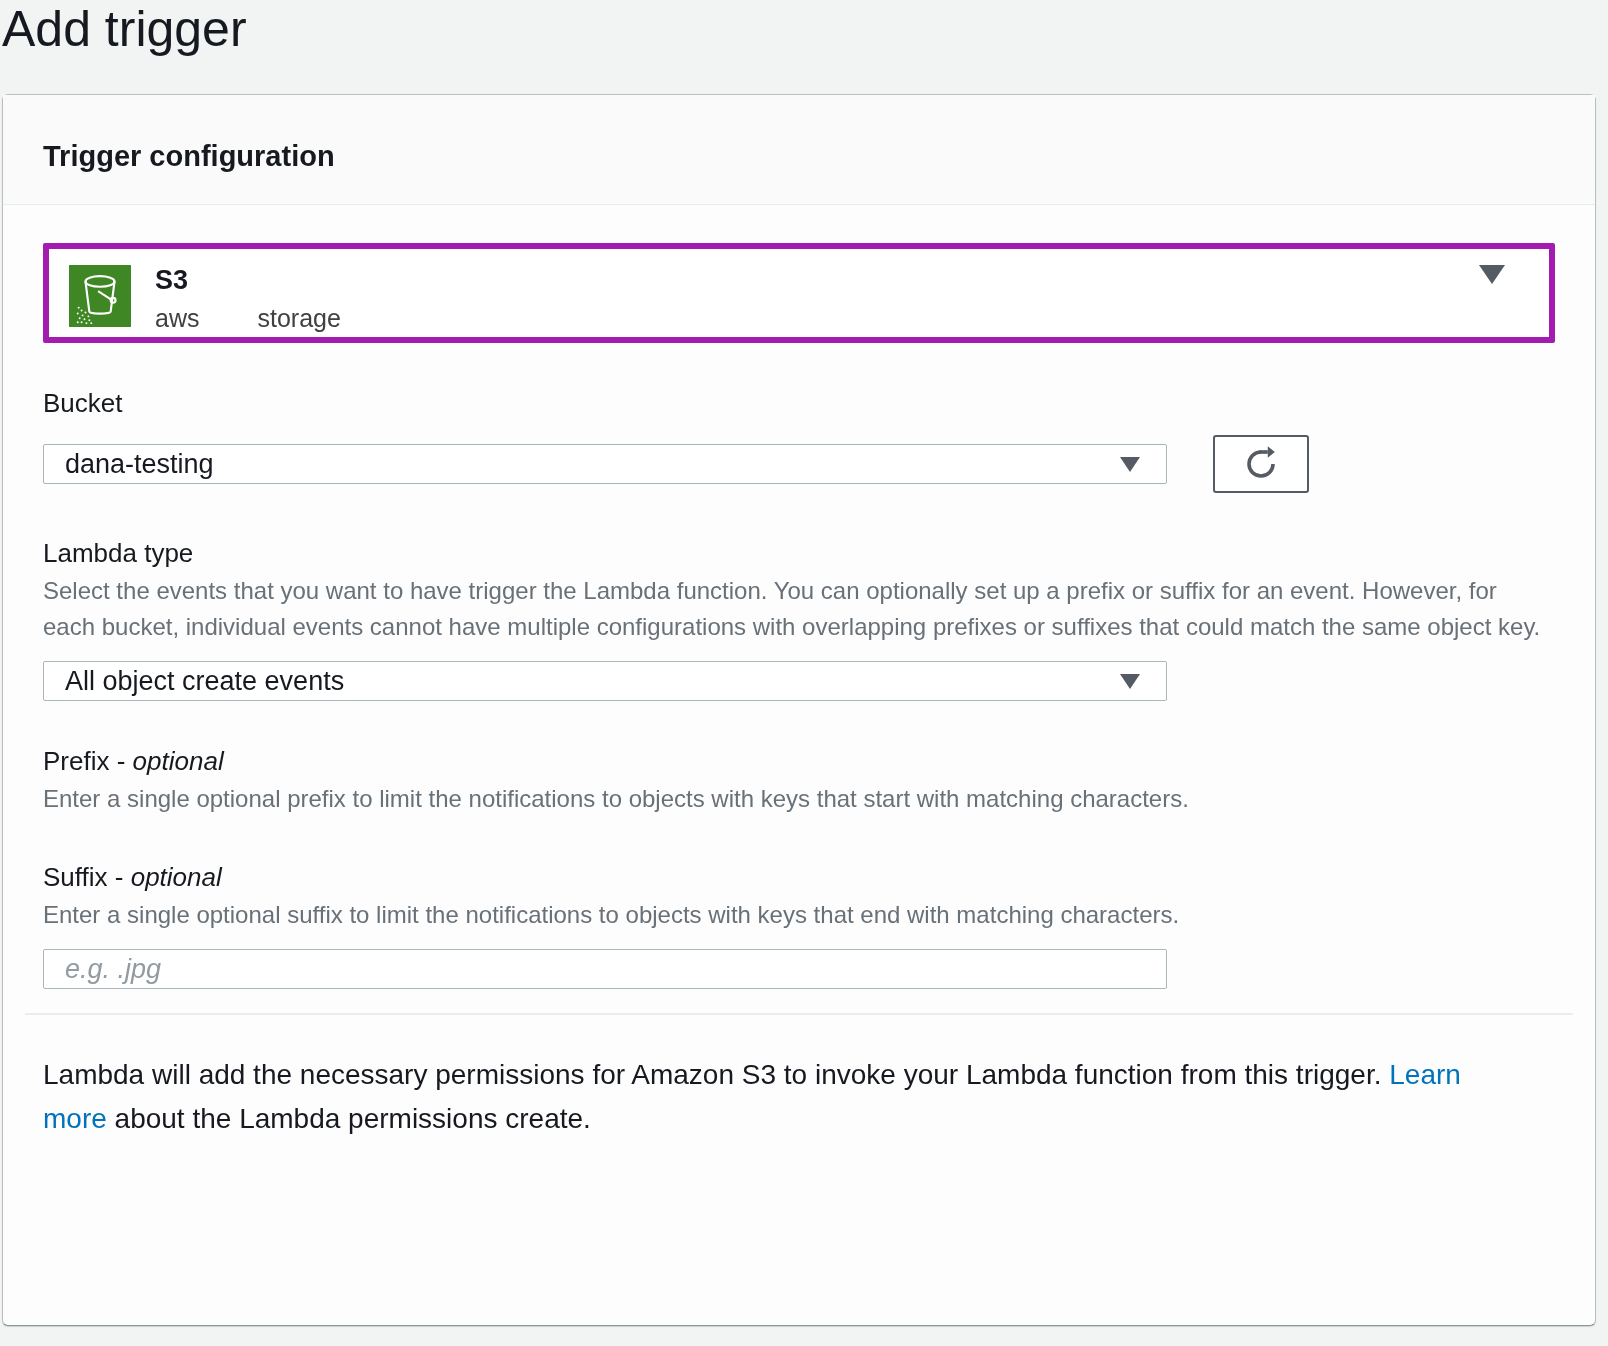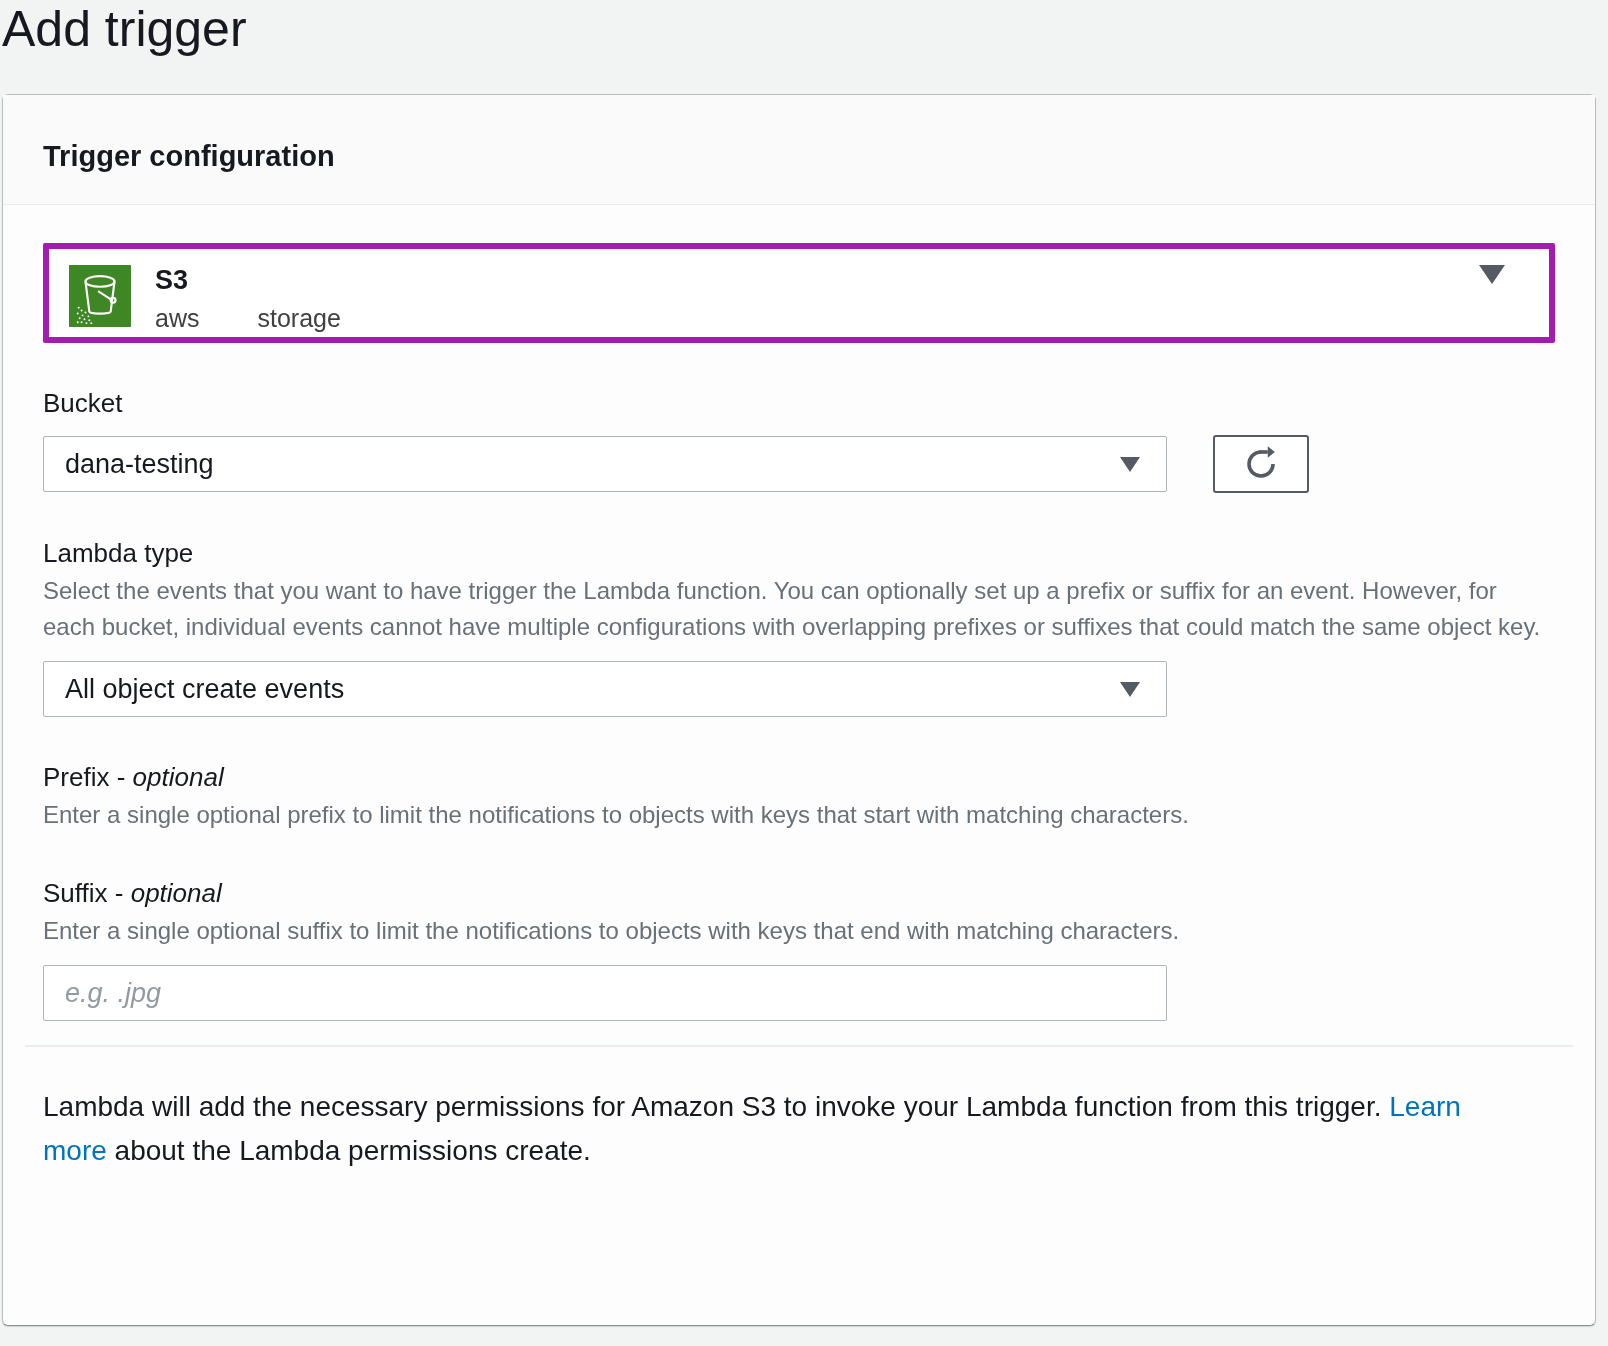--- a/index.html
+++ b/index.html
@@ -71,21 +71,21 @@
 
   .field-label { font-size: 26px; font-weight: 400; color: #16191f; margin-top: 44px; line-height: 32px; }
   .field-label .opt { font-style: italic; }
   .field-desc { font-size: 24px; color: #687078; line-height: 36px; margin-top: 4px; max-width: 1520px; }
 
   .control-row { display: flex; align-items: center; gap: 46px; margin-top: 16px; }
 
   .select-box, .text-input {
     position: relative;
     width: 1124px;
-    height: 56px;
+    height: 40px;
     background: #ffffff;
     border: 1px solid #aab7b8;
     border-radius: 2px;
     display: flex;
     align-items: center;
     padding: 0 60px 0 21px;
     font-size: 27px;
     color: #16191f;
     cursor: pointer;
   }

